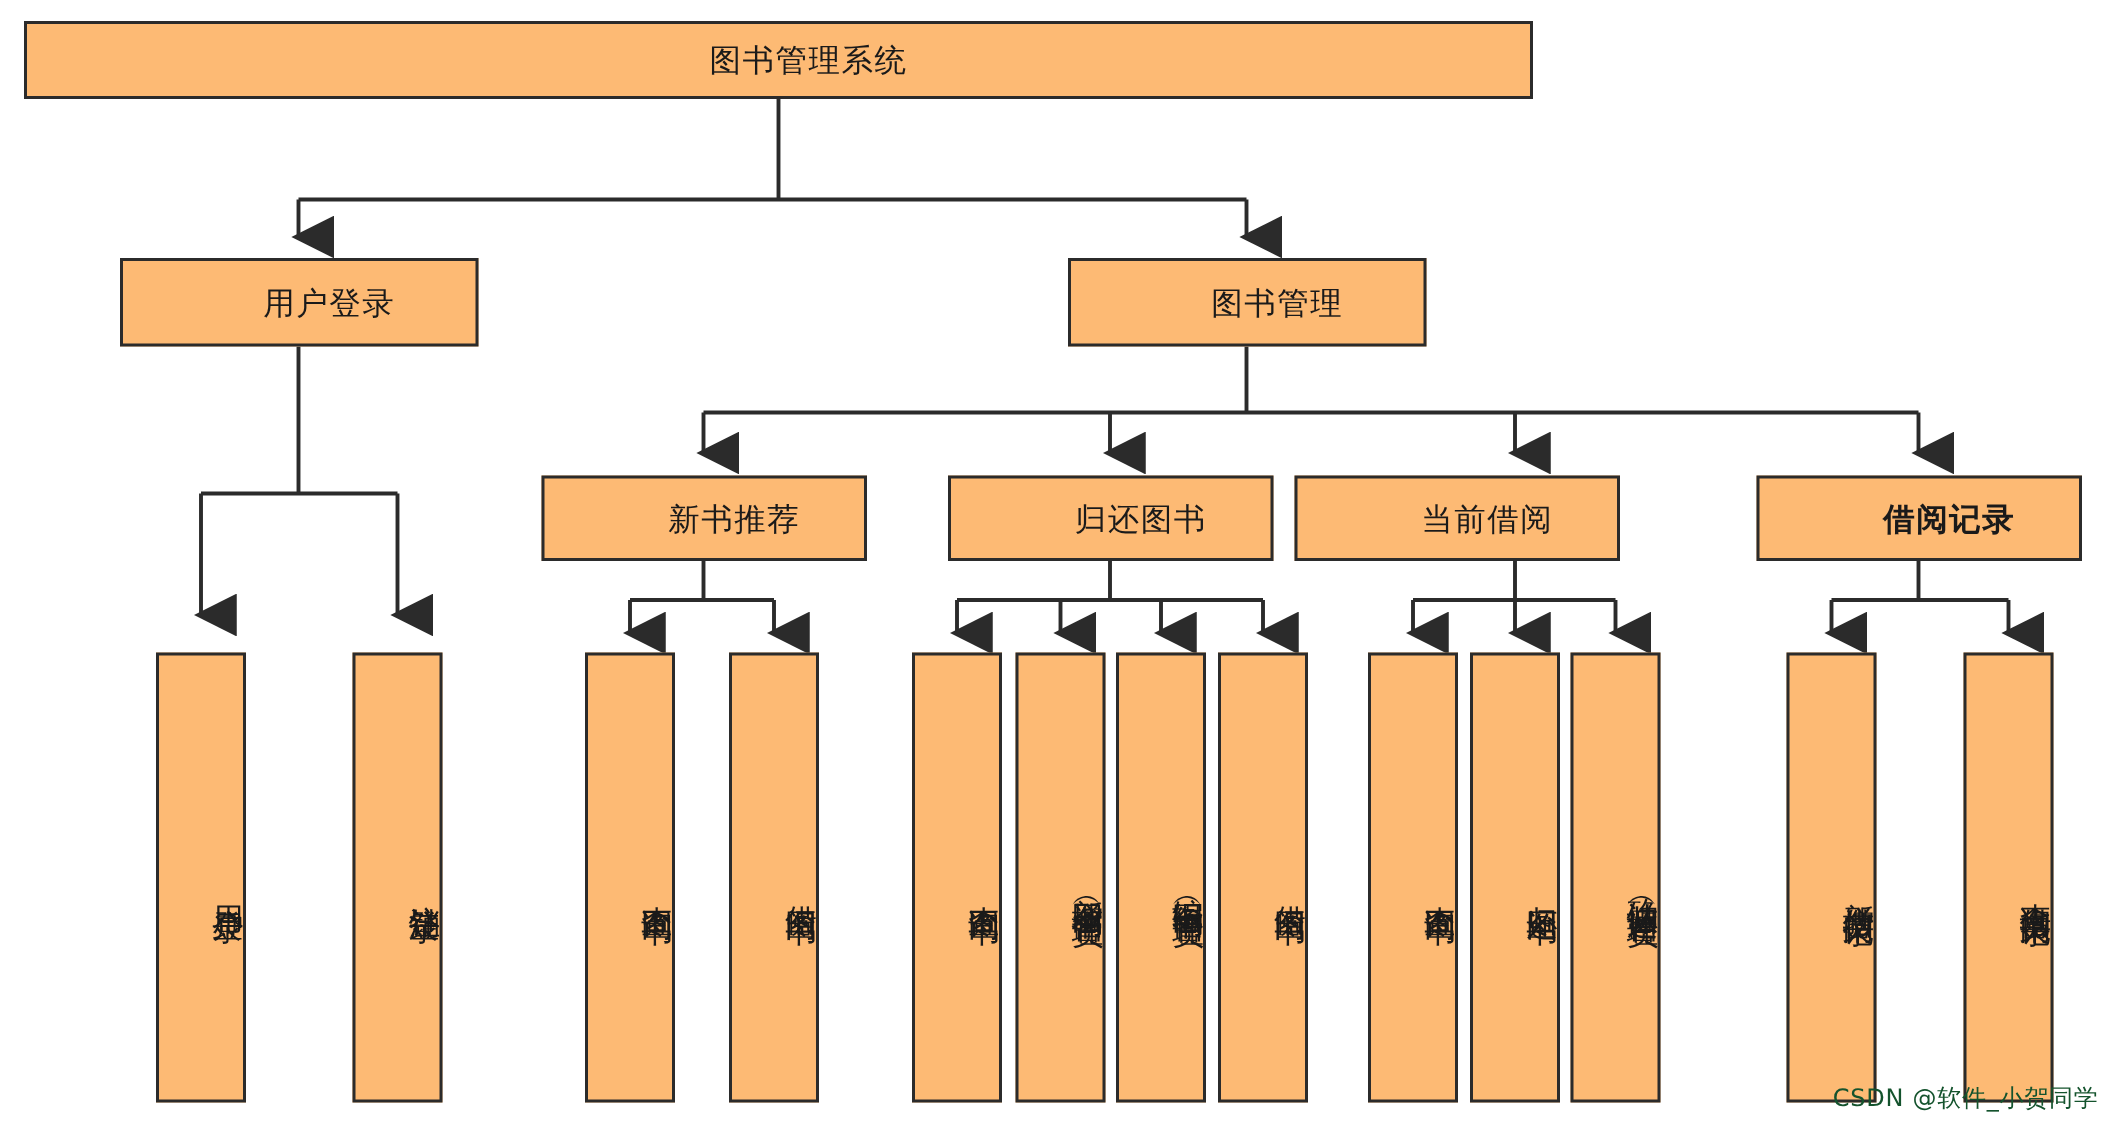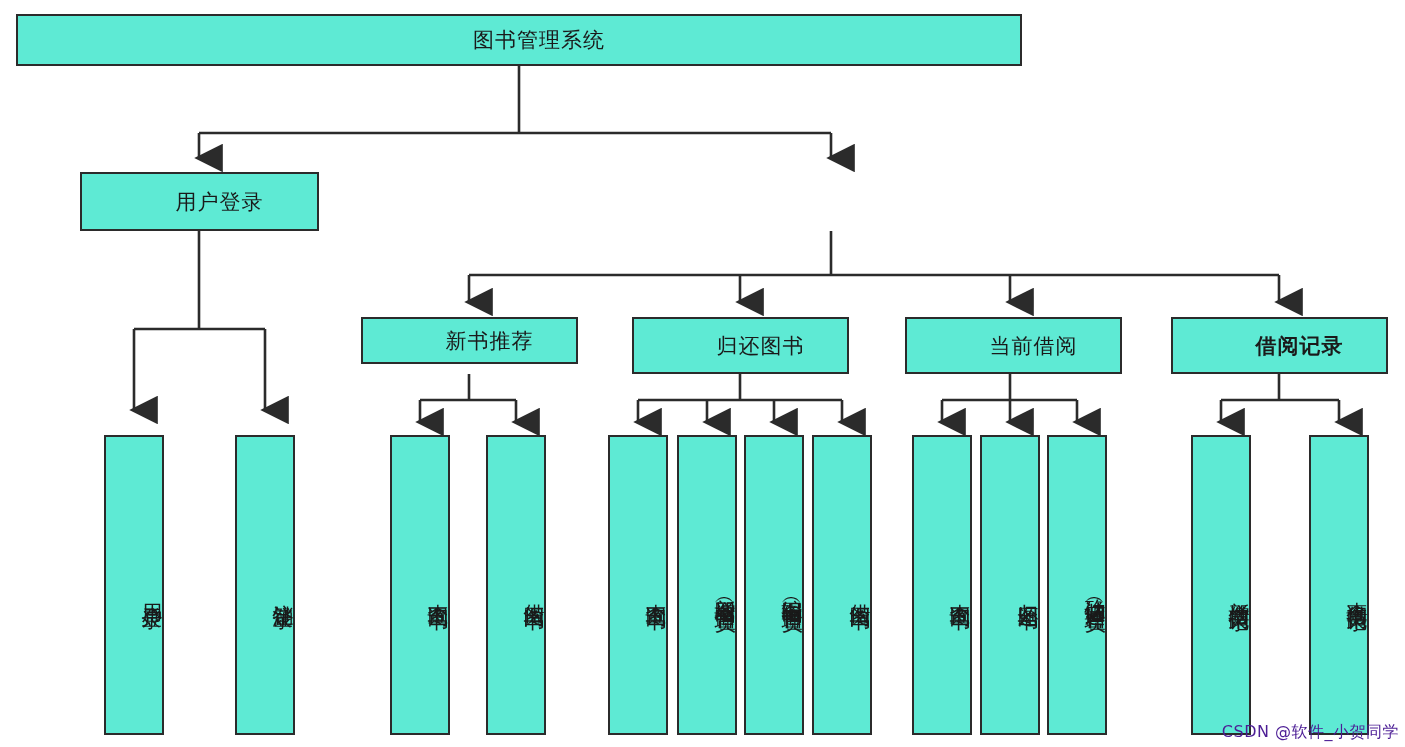--- a/index.html
+++ b/index.html
@@ -21,21 +21,21 @@
     position: absolute;
     left: 0;
     top: 0;
     width: 1405px;
     height: 747px;
   }
   .node {
     position: absolute;
     box-sizing: border-box;
     border: 2px solid #2b2b2b;
-    background: #5eead4;
+    background: #fdba74;
     display: flex;
     align-items: center;
     justify-content: center;
     color: #1a1a1a;
     z-index: 2;
     padding-left: 40px;
   }
   .node.horiz {
     font-size: 21px;
     letter-spacing: 1px;
@@ -53,21 +53,21 @@
   .node.vert .vlabel {
     writing-mode: vertical-rl;
     text-orientation: upright;
     white-space: nowrap;
   }
   .watermark {
     position: absolute;
     right: 6px;
     bottom: 4px;
     font-size: 16px;
-    color: #4c1d95;
+    color: #14532d;
     z-index: 5;
     white-space: nowrap;
     letter-spacing: 0.5px;
   }
 </style>
 </head>
 <body>
 
 <div id="canvas">
 
@@ -121,28 +121,31 @@
     </g>
   </svg>
 
   <div class="node horiz" style="left:16px; top:14px; width:1006px; height:52px;">
     <span>图书管理系统</span>
   </div>
 
   <div class="node horiz" style="left:80px; top:172px; width:239px; height:59px;">
     <span>用户登录</span>
   </div>
+  <div class="node horiz" style="left:712px; top:172px; width:239px; height:59px;">
+    <span>图书管理</span>
+  </div>
 
-  <div class="node horiz" style="left:361px; top:317px; width:217px; height:47px;">
+  <div class="node horiz" style="left:361px; top:317px; width:217px; height:57px;">
     <span>新书推荐</span>
   </div>
   <div class="node horiz" style="left:632px; top:317px; width:217px; height:57px;">
     <span>归还图书</span>
   </div>
-  <div class="node horiz" style="left:905px; top:317px; width:217px; height:57px;">
+  <div class="node horiz" style="left:863px; top:317px; width:217px; height:57px;">
     <span>当前借阅</span>
   </div>
   <div class="node horiz" style="left:1171px; top:317px; width:217px; height:57px;font-weight:bold;">
     <span>借阅记录</span>
   </div>
 
   <div class="node vert" style="left:104px; top:435px; width:60px; height:300px;">
     <span class="vlabel">用户登录</span>
   </div>
   <div class="node vert" style="left:235px; top:435px; width:60px; height:300px;">

